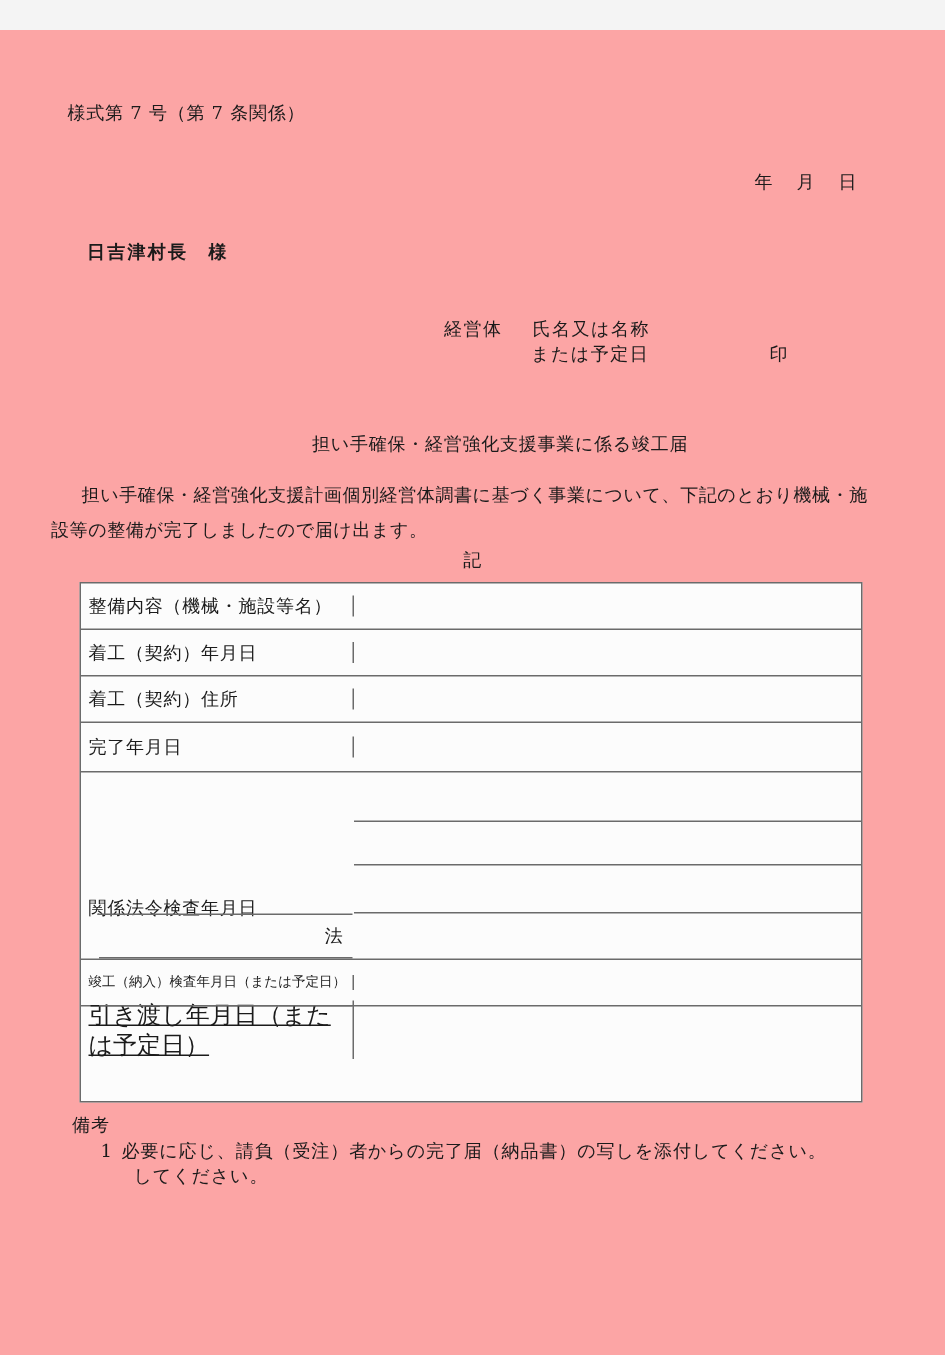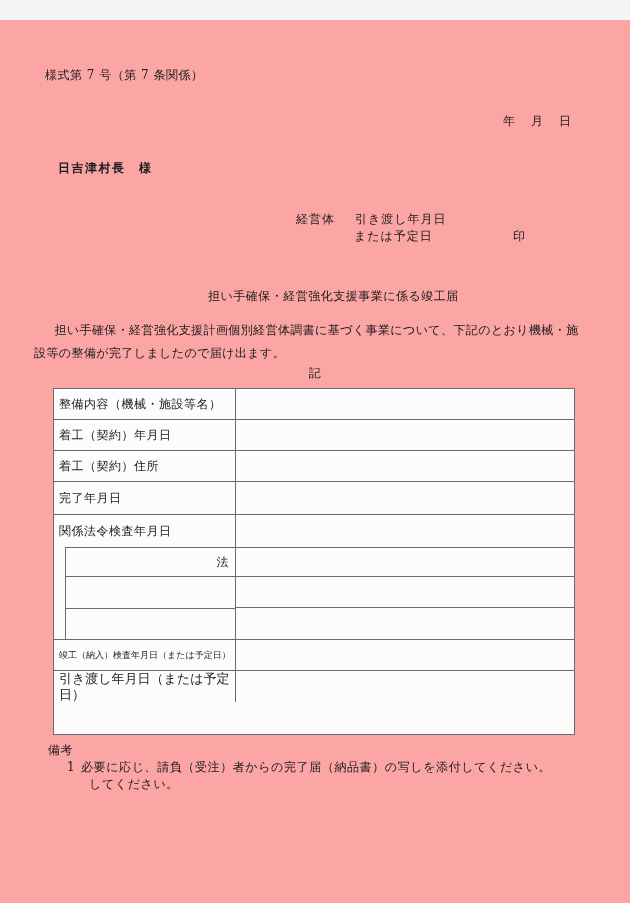--- a/index.html
+++ b/index.html
@@ -40,43 +40,43 @@
   .record-marker{left:0;top:346px;width:630px;text-align:center;white-space:nowrap;}
 
   
   .ctable{
     position:absolute;left:53px;top:368px;
     width:522px;height:347px;
     border:1px solid #6b6b6b;
     box-sizing:border-box;
     background:#fcfcfc;
   }
-  .trow{display:flex;box-sizing:border-box;border-bottom:1px solid #6b6b6b;}
+  .trow{display:flex;box-sizing:border-box;border-bottom:1px solid #6b6b6b;align-items:center;}
   .trow.last{border-bottom:none;}
   .tlabel{
     width:182px;box-sizing:border-box;
     border-right:1px solid #6b6b6b;
     display:flex;align-items:center;
     padding-left:5px;
     letter-spacing:0.5px;
     overflow:hidden;
   }
   .tvalue{flex:1;box-sizing:border-box;}
   .fs-small{font-size:9px;letter-spacing:0;}
-  .fs-mid{font-size:13px;letter-spacing:0;}
+  .fs-mid{font-size:16px;letter-spacing:0;text-decoration:underline;}
 
   
   .trow.group{height:125px;}
   .group-labelcell{
     width:182px;box-sizing:border-box;
     border-right:1px solid #6b6b6b;
     position:relative;
   }
   .group-label{
-    position:absolute;left:5px;top:0;height:33px;
+    position:absolute;left:5px;top:12px;height:33px;
     display:flex;align-items:center;letter-spacing:0.5px;
   }
   .law-box{
     position:absolute;left:11px;right:0;top:32px;bottom:0;
     border-top:1px solid #6b6b6b;
     border-left:1px solid #6b6b6b;
     box-sizing:border-box;
   }
   .law-row{box-sizing:border-box;border-bottom:1px solid #6b6b6b;
     display:flex;align-items:center;justify-content:flex-end;padding-right:6px;}
@@ -99,21 +99,21 @@
 
 <div class="page">
 
   <div class="abs form-number">様式第 7 号（第 7 条関係）</div>
 
   <div class="abs date-line">年　月　日</div>
 
   <div class="abs addressee">日吉津村長　様</div>
 
   <div class="abs applicant-entity">経営体</div>
-  <div class="abs applicant-name">引き渡し年月日</div>
+  <div class="abs applicant-name">氏名又は名称</div>
   <div class="abs applicant-rep">または予定日</div>
   <div class="abs seal">印</div>
 
   <div class="abs doc-title">担い手確保・経営強化支援事業に係る竣工届</div>
 
   <div class="body-paragraph">　担い手確保・経営強化支援計画個別経営体調書に基づく事業について、下記のとおり機械・施設等の整備が完了しましたので届け出ます。</div>
 
   <div class="abs record-marker">記</div>
 
   <div class="ctable">

